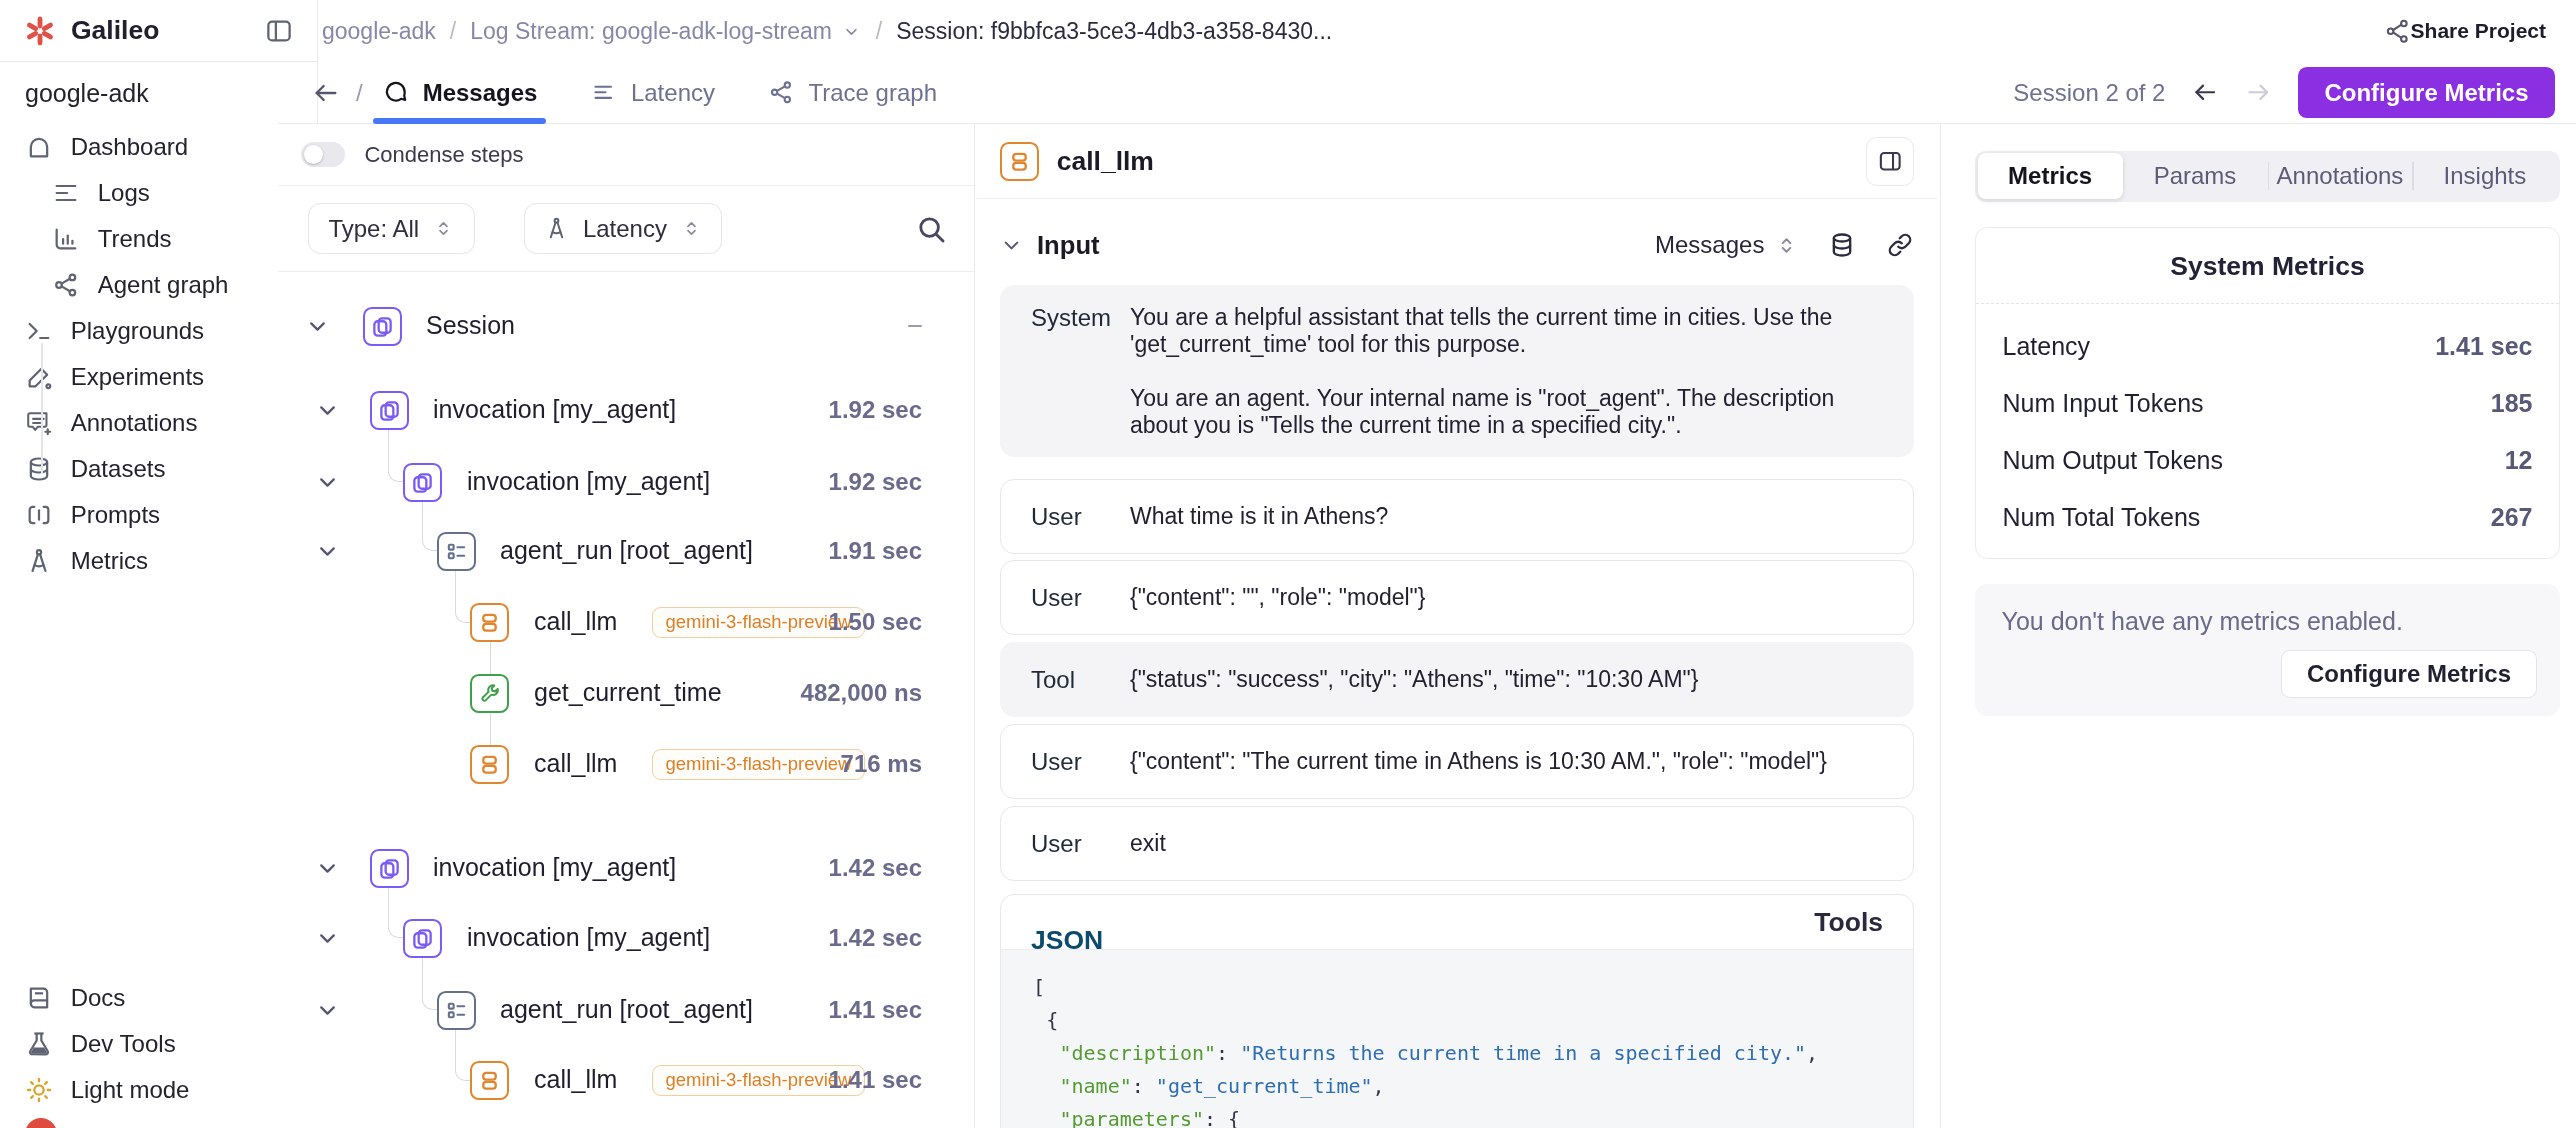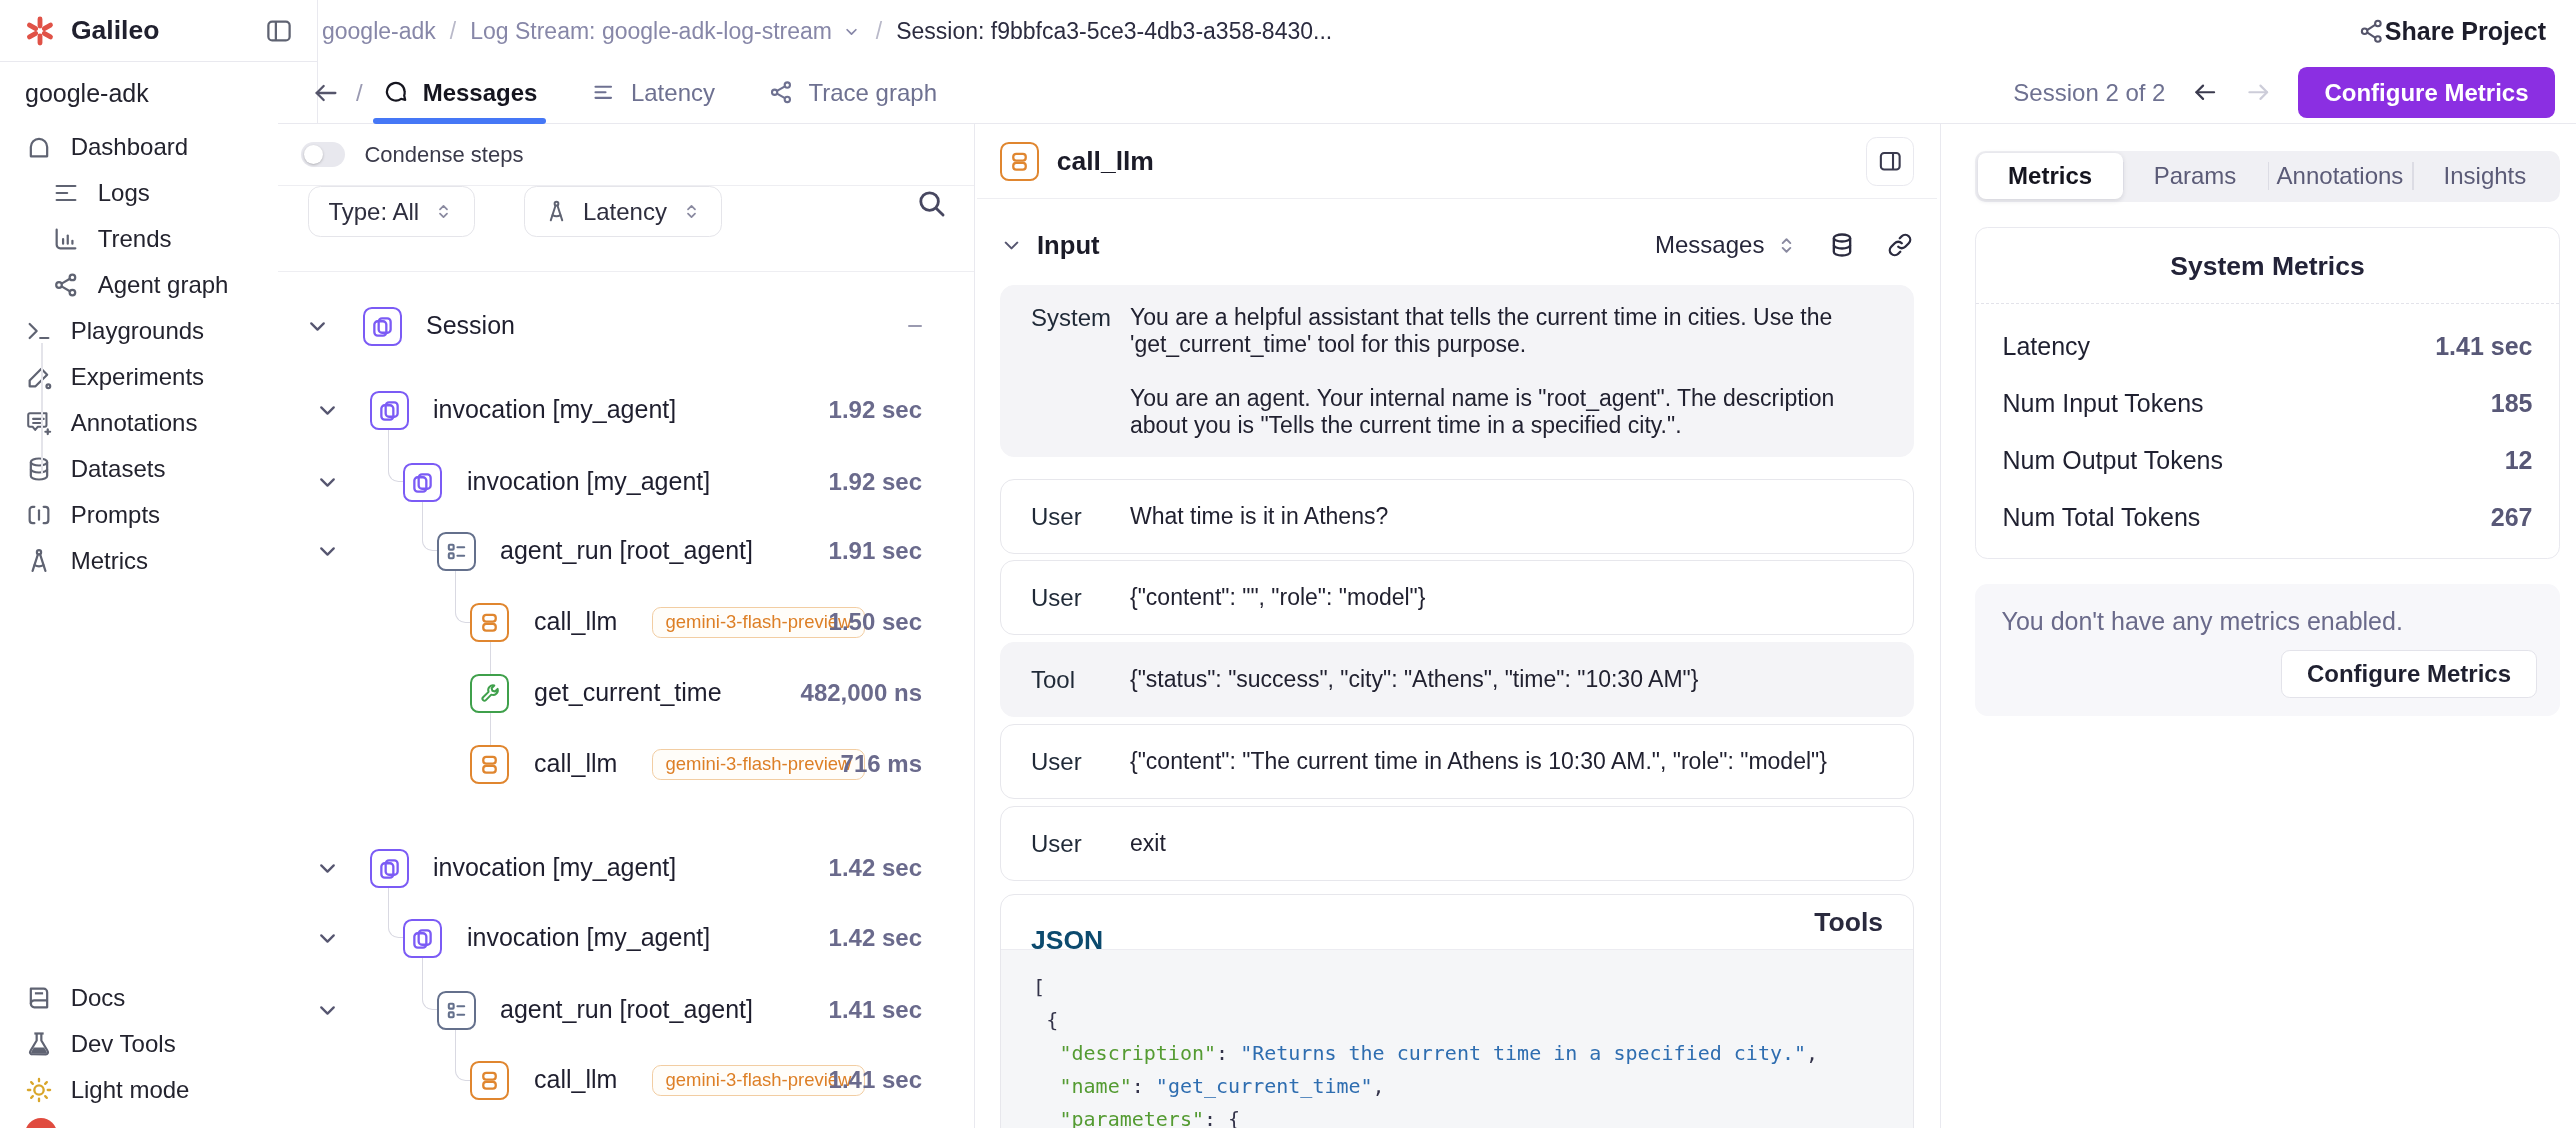--- a/index.html
+++ b/index.html
@@ -23,21 +23,21 @@
   .nav-footer { position:absolute; left:0; right:0; top:975px; }
   .nico.sun { color:#d9a62a; }
   .avatar-partial { position:absolute; left:25px; top:1118px; width:32px; height:32px; border-radius:50%; background:#e04b3f; }
 
   
   .crumb-row { position:absolute; left:278px; top:0; right:0; height:62px; display:flex; align-items:center; padding:0 30px 0 44px; }
   .crumb { font-size:23px; color:#8787a8; }
   .crumb.dark { color:#2b2b3f; }
   .crumb-sep { margin:0 14px; color:#b9b9c9; font-size:23px; }
   .crumb-chev { color:#8787a8; margin-left:8.8px; }
-  .crumb-right { margin-left:auto; display:flex; align-items:center; font-size:25px; font-weight:600; color:#1d1d2b; cursor:pointer; }
+  .crumb-right { margin-left:auto; display:flex; align-items:center; font-size:21px; font-weight:600; color:#1d1d2b; cursor:pointer; }
   .crumb-right .sico { color:#55556b; }
 
   .tabs-row { position:absolute; left:278px; top:62px; right:0; height:62px; display:flex; align-items:center; padding:0 0 0 34px; border-bottom:1.8px solid #e9e9ef; }
   .back-arrow { color:#55556b; cursor:pointer; }
   .tabs-slash { color:#9a9ab2; font-size:24px; margin:0 16px; }
   .tab { position:relative; height:62px; display:flex; align-items:center; gap:14px; font-size:24px; color:#6e7191; padding:0 3.5px; margin-right:46px; cursor:pointer; }
   .tab .tico { color:#6e7191; }
   .tab.active { color:#15151f; font-weight:600; }
   .tab.active .tico { color:#15151f; }
   .tab.active::after { content:""; position:absolute; left:-5.3px; right:-5.3px; bottom:0; height:5.3px; border-radius:3.5px; background:#4577f6; }
@@ -46,21 +46,21 @@
   .nav-arrow { cursor:pointer; color:#3a3a4e; }
   .nav-arrow.disabled { color:#cdcdd9; cursor:default; }
   .btn-primary { background:#8b2fe2; color:#fff; font-size:24px; font-weight:600; border:none; border-radius:8.8px; padding:0 26.5px; height:51px; cursor:pointer; font-family:inherit; }
 
   
   .tree-panel { position:absolute; left:278px; top:124px; width:697px; height:1005px; border-right:1.8px solid #e9e9ef; background:#fff; }
   .condense-row { height:62px; display:flex; align-items:center; padding:0 23px; border-bottom:1.8px solid #eeeef2; }
   .toggle { width:44px; height:25px; border-radius:12.4px; background:#e8e8ee; position:relative; cursor:pointer; flex:none; }
   .toggle .knob { position:absolute; left:2.6px; top:2.6px; width:19.4px; height:19.4px; border-radius:50%; background:#fff; box-shadow:0 0.9px 2.6px rgba(0,0,0,.25); }
   .condense-label { font-size:22px; color:#3a3a4a; margin-left:19.4px; }
-  .filter-row { height:86px; display:flex; padding:0 30px; border-bottom:1.8px solid #eeeef2; position:relative; }
+  .filter-row { height:86px; display:flex; align-items:center; padding:0 30px; border-bottom:1.8px solid #eeeef2; position:relative; }
   .chip { height:51px; border:1.8px solid #e5e5ea; border-radius:12.4px; display:flex; align-items:center; gap:14px; padding:0 19.4px; font-size:24px; color:#2e2e3e; cursor:pointer; background:#fff; }
   .chip + .chip { margin-left:49px; }
   .chip .cico { color:#5f6372; }
   .updown { color:#8a8aa0; }
   .search-btn { position:absolute; right:26.5px; color:#474760; cursor:pointer; }
 
   .tree-area { position:absolute; left:0; top:149px; right:0; bottom:0; }
   .trow { position:absolute; left:0; right:0; height:39px; }
   .trow .tchev { position:absolute; top:7px; color:#565670; cursor:pointer; }
   .ticon { position:absolute; top:0; width:39px; height:39px; border-radius:8.8px; background:#fff; border:2.2px solid; display:flex; align-items:center; justify-content:center; }

